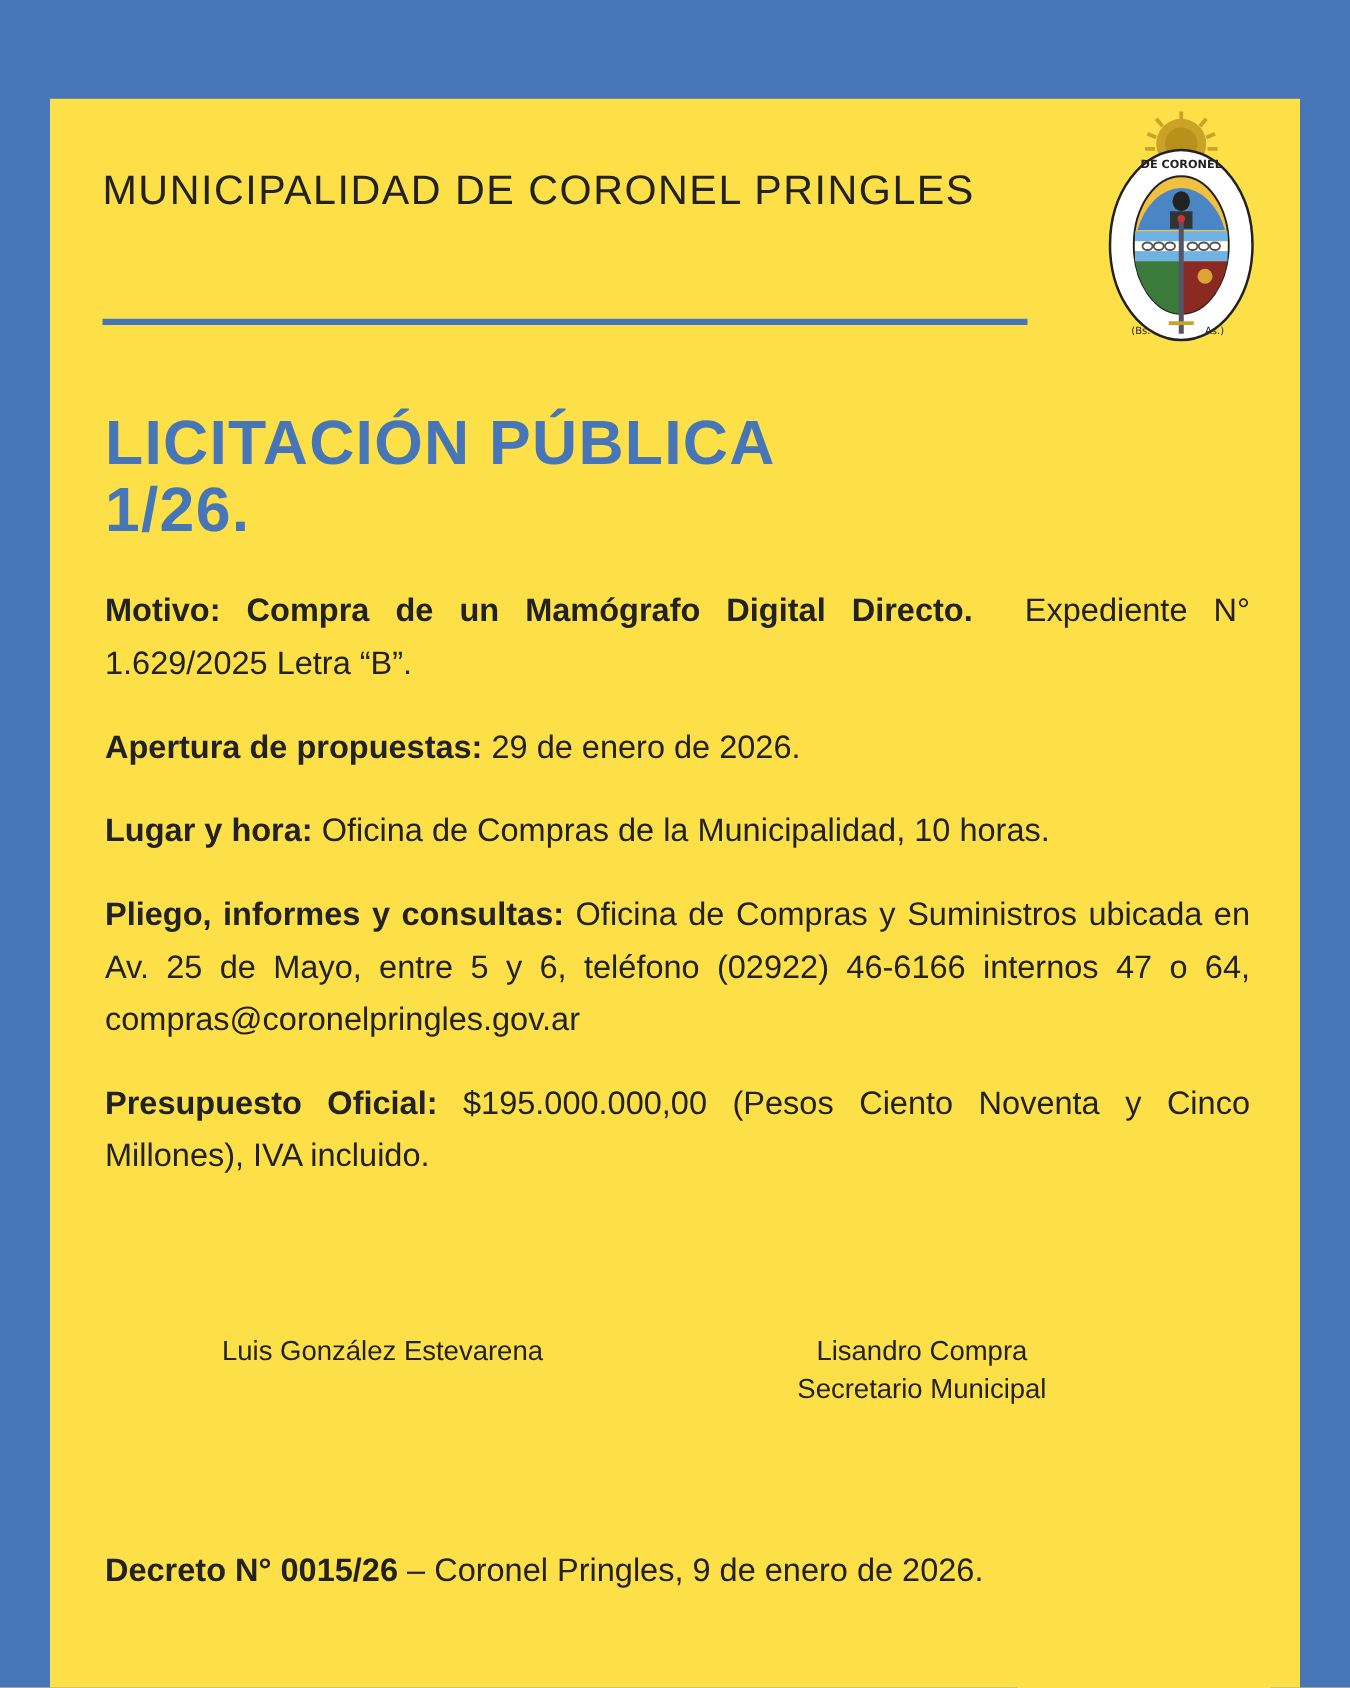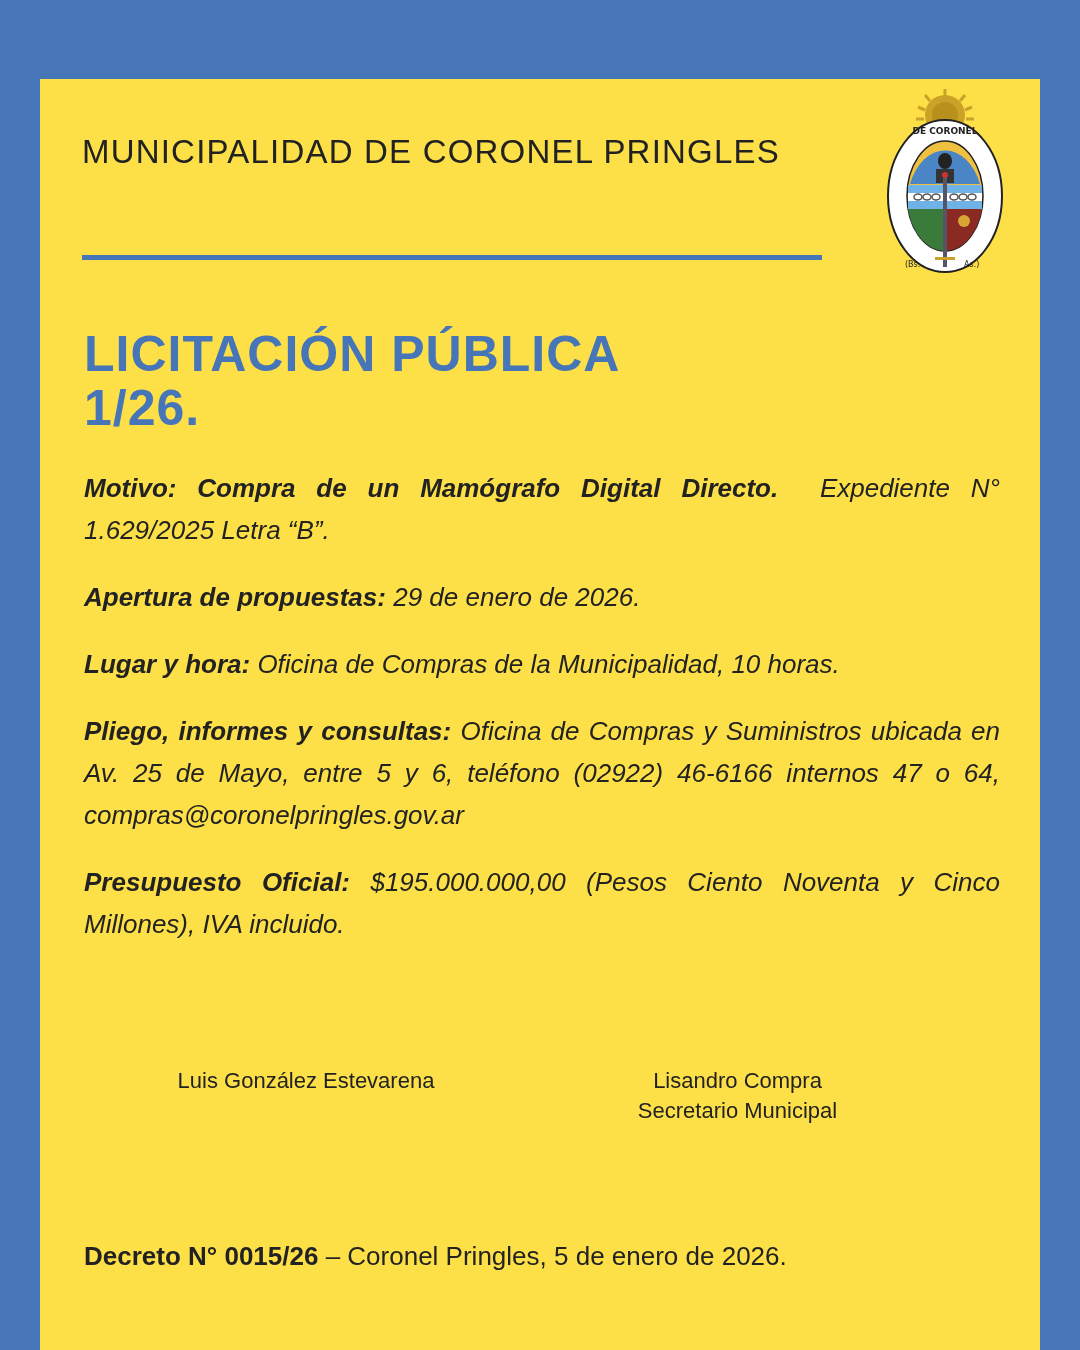--- a/index.html
+++ b/index.html
@@ -39,21 +39,21 @@
   .title {
     position: absolute; left: 44px; top: 248px;
     font-size: 50px; font-weight: bold; color: #4675b8;
     line-height: 54px; letter-spacing: 1px;
   }
   .body {
     position: absolute; left: 44px; top: 388px;
     width: 916px;
     font-size: 26px; line-height: 42px; color: #222;
   }
-  .body p { margin: 0 0 25px 0; text-align: justify; font-style: italic; }
+  .body p { margin: 0 0 25px 0; text-align: justify; }
   .body b { font-weight: bold; }
   .signers {
     position: absolute; top: 987px; left: 0; width: 1000px;
   }
   .signer {
     position: absolute; text-align: center;
     font-size: 22px; line-height: 30px; color: #222;
   }
   .signer .name { font-weight: normal; }
   .s1 { left: 100px; width: 332px; }
@@ -155,16 +155,16 @@
       <div class="name">Luis González Estevarena</div>
     </div>
     <div class="signer s2">
       <div class="name">Lisandro Compra</div>
       <div>Secretario Municipal</div>
     </div>
   </div>
 
   <div class="decree">
     <b>Decreto N° 0015/26</b>
-    <span>– Coronel Pringles, 5 de enero de 2026.</span>
+    <span>– Coronel Pringles, 9 de enero de 2026.</span>
   </div>
 
 </div>
 
 </body></html>

